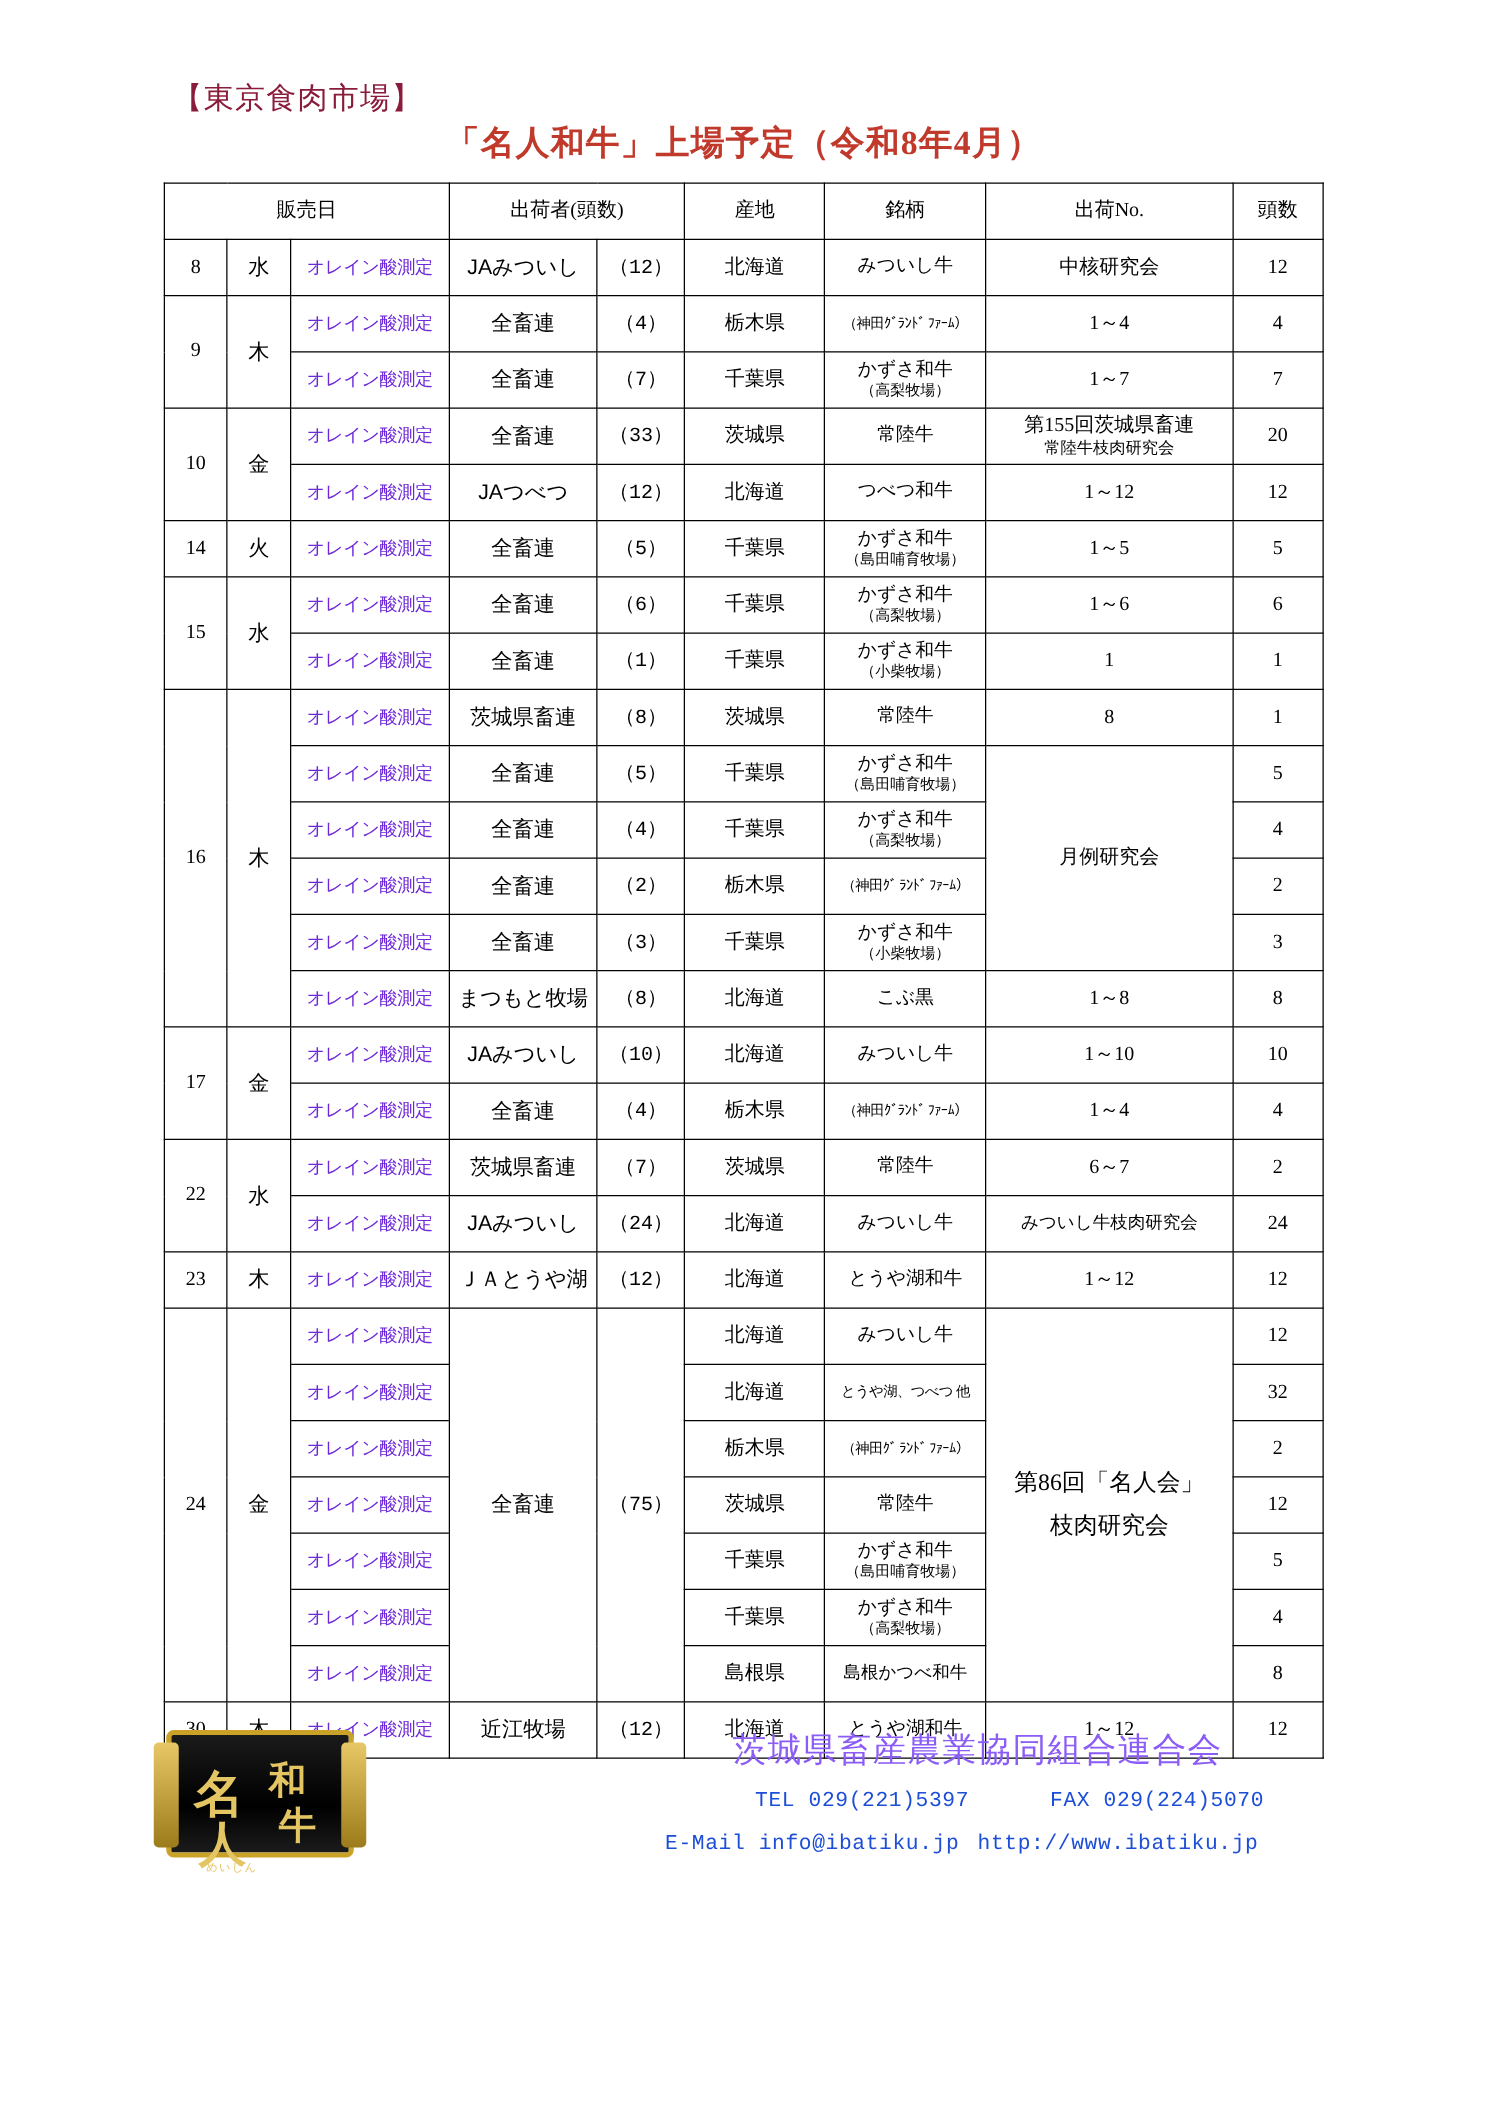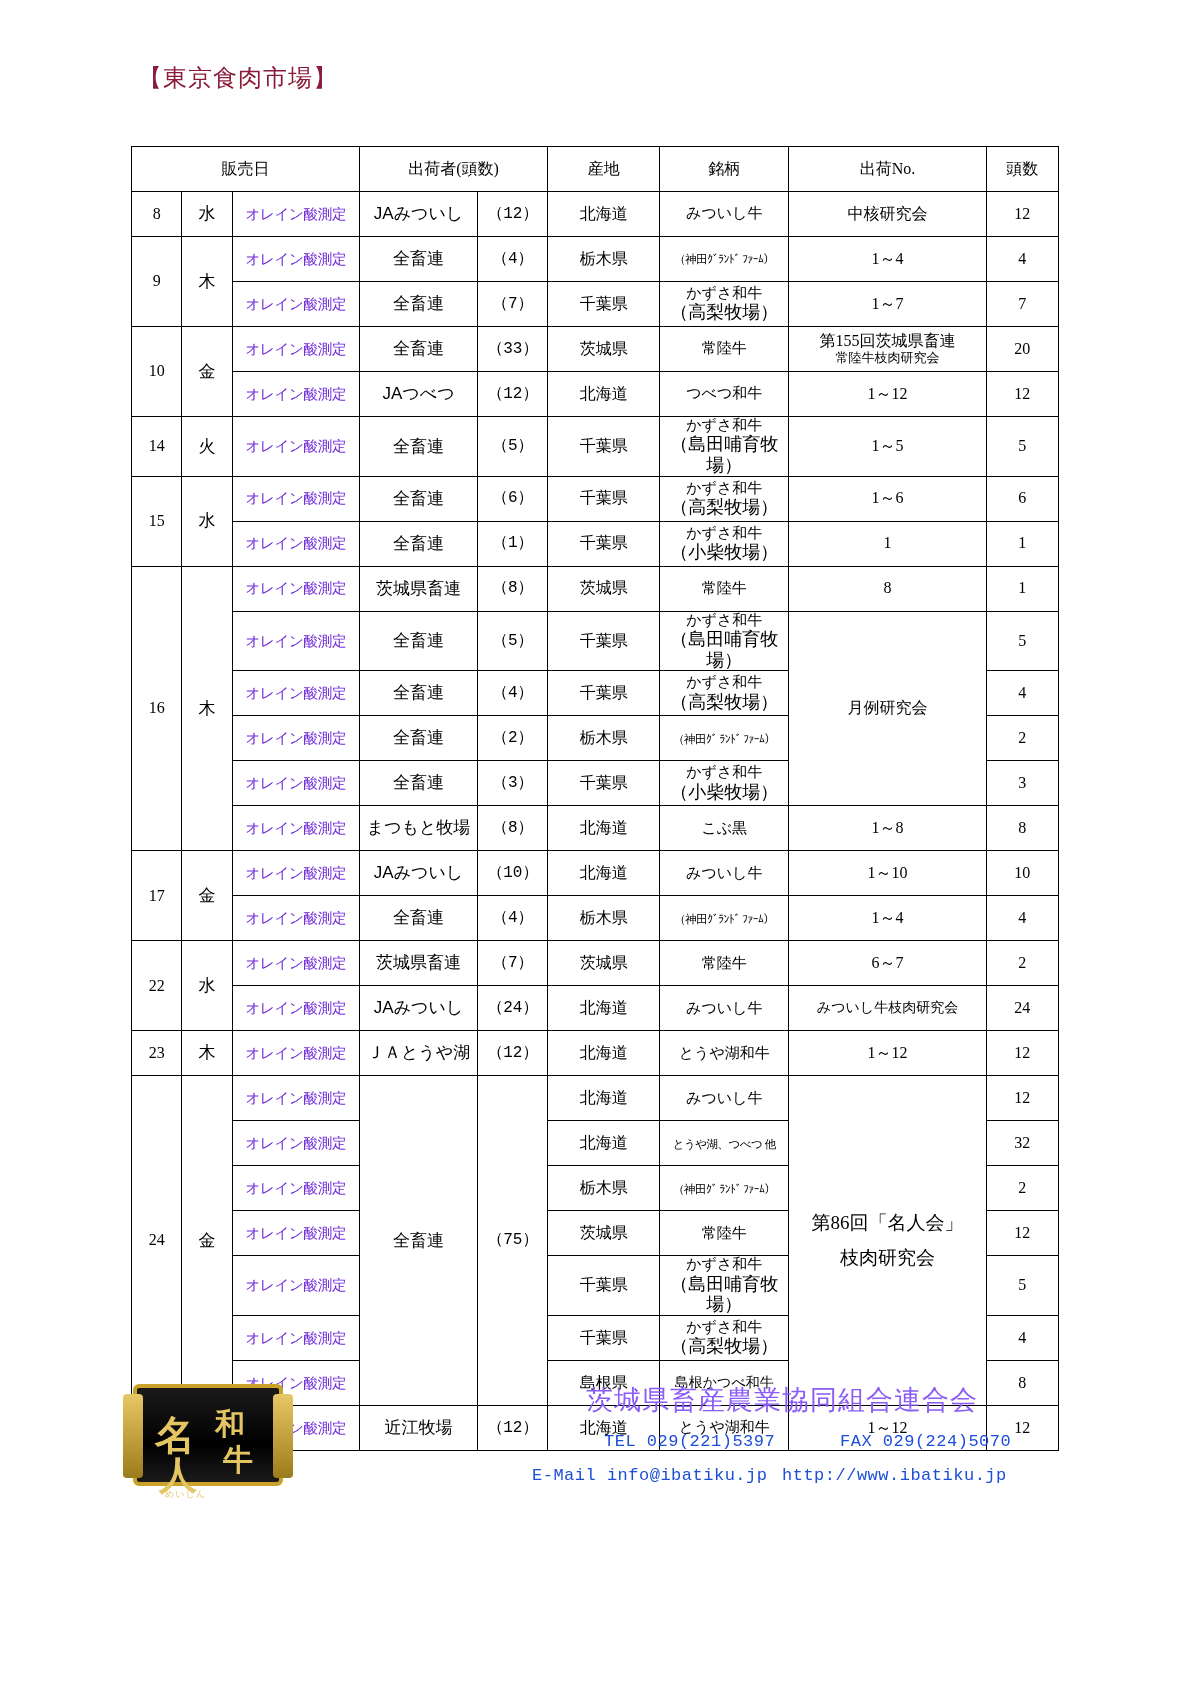--- a/index.html
+++ b/index.html
@@ -91,21 +91,21 @@
     padding-left: 10px;
   }
   .cnt {
     font-family: Liberation Mono, monospace;
     font-size: 16px;
     text-align: right;
     padding-right: 12px;
   }
   .orig { font-size: 16px; }
   .brand { font-size: 15px; }
-  .brand small { font-size: 18px; display: block; }
+  .brand small { font-size: 12px; display: block; }
   .brand .tiny { font-size: 11.5px; letter-spacing: -0.5px; }
   .no { font-size: 16px; }
   .no small { font-size: 13px; display: block; }
   .headn { font-size: 16px; }
   .day { font-size: 16px; }
   .dow { font-size: 17px; }
   .two-line { line-height: 1.25; }
 
   
   .logo {
@@ -176,20 +176,21 @@
   .fax { left: 840px; top: 1432px; }
   .email { left: 532px; top: 1466px; }
   .url { left: 782px; top: 1466px; }
 </style>
 </head>
 <body>
 
 <div class="page">
 
   <div class="market-tag">【東京食肉市場】</div>
+  <div class="doc-title">「名人和牛」上場予定（令和8年4月）</div>
 
   <table class="sched">
     <colgroup>
       <col class="c-day">
         <col class="c-dow">
         <col class="c-oleic">
       <col class="c-ship">
         <col class="c-cnt">
         <col class="c-orig">
       <col class="c-brand">

